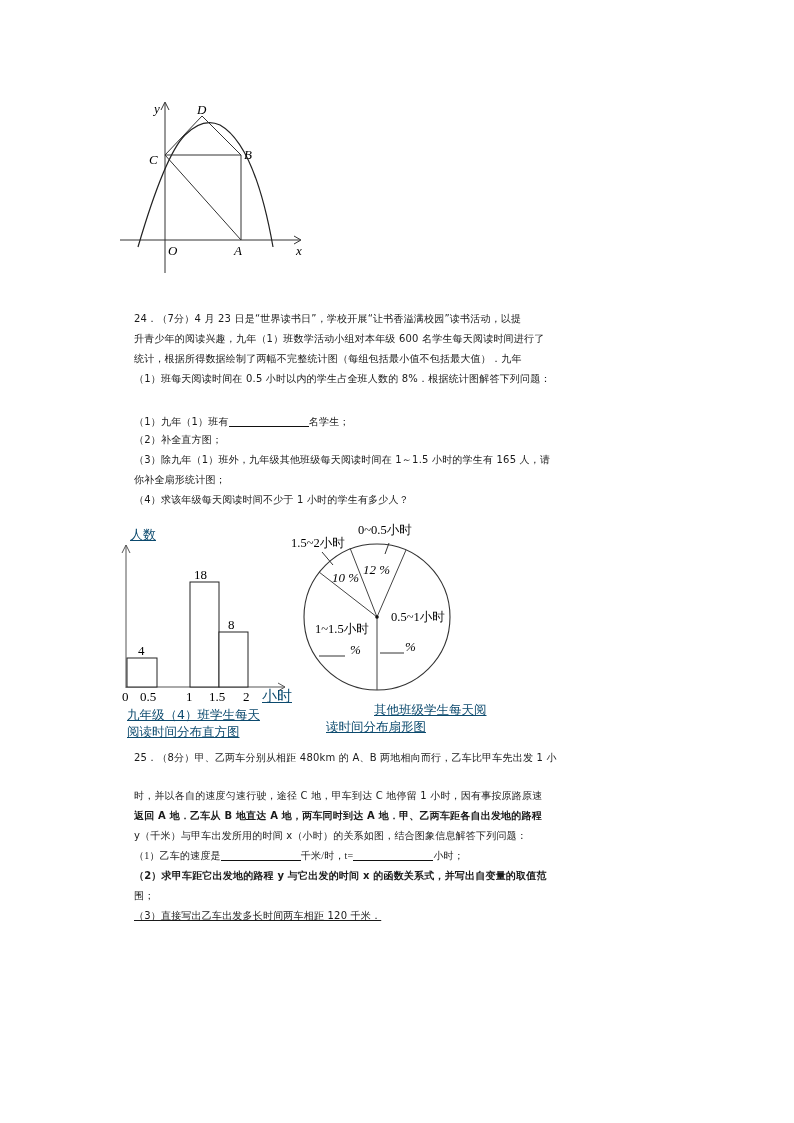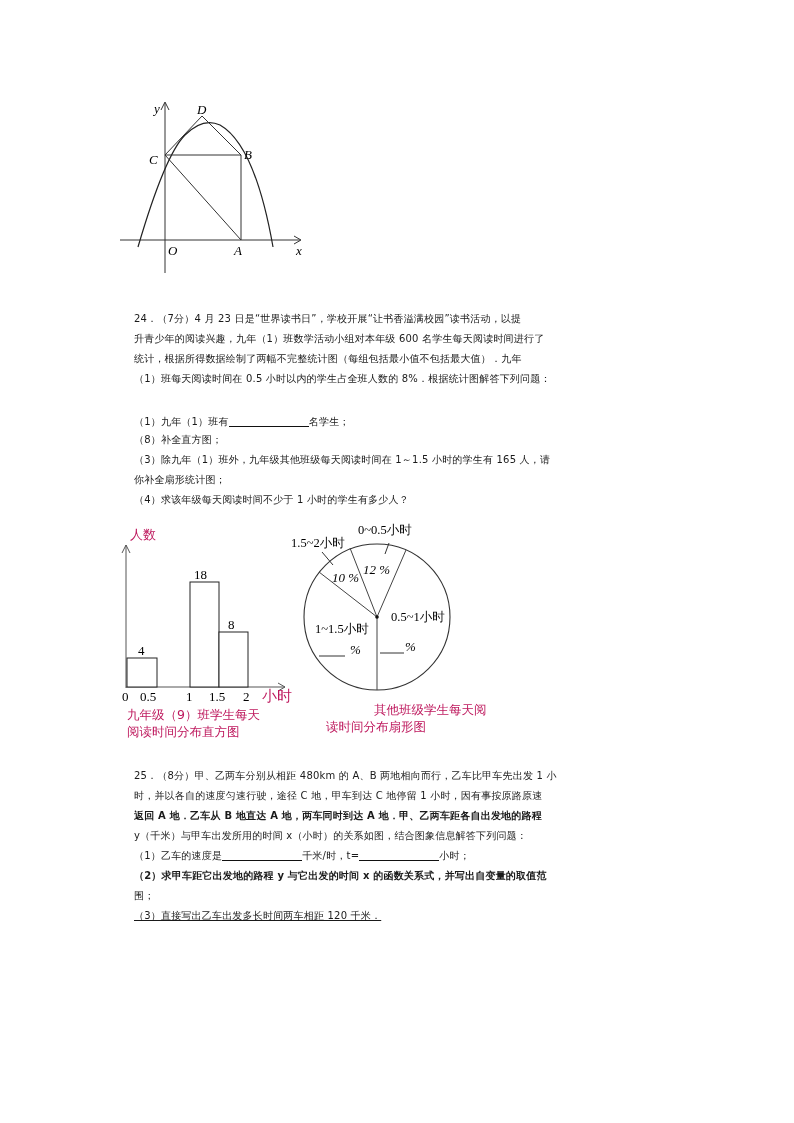--- a/index.html
+++ b/index.html
@@ -2,21 +2,21 @@
 <html><head>
 <meta charset="utf-8">
 <style>
   html, body { margin: 0; padding: 0; background: #ffffff; }
   body { width: 794px; height: 1123px; position: relative; overflow: hidden;
          font-family: "DejaVu Sans", sans-serif; color: #1a1a1a; }
   .abs { position: absolute; }
   .line { position: absolute; left: 118px; font-size: 10px; line-height: 20px; white-space: nowrap; letter-spacing: 0.2px; margin-left: 16px; }
   .blank { display: inline-block; border-bottom: 1px solid #111; height: 14px; vertical-align: -2px; }
   svg text { font-family: "Liberation Serif", serif; }
-  .cap { position: absolute; font-size: 12.5px; line-height: 17px; white-space: nowrap; color: #be185d; }
+  .cap { position: absolute; font-size: 12.5px; line-height: 17px; white-space: nowrap; color: #0c4a6e; text-decoration: underline; }
 </style>
 </head>
 <body>
 
 <svg class="abs" style="left:110px; top:95px;" width="200" height="180" viewBox="0 0 200 180">
 
   <line x1="10" y1="145" x2="190" y2="145" stroke="#333" stroke-width="1"></line>
   <polyline points="184,141 191,145 184,149" fill="none" stroke="#333" stroke-width="1"></polyline>
   <line x1="55" y1="178" x2="55" y2="8" stroke="#333" stroke-width="1"></line>
   <polyline points="51,15 55,7 59,15" fill="none" stroke="#333" stroke-width="1"></polyline>
@@ -41,21 +41,21 @@
 
 <div>
   <div class="line" style="top:309px;">24．（7分）4 月 23 日是“世界读书日”，学校开展“让书香溢满校园”读书活动，以提</div>
   <div class="line" style="top:329px;">升青少年的阅读兴趣，九年（1）班数学活动小组对本年级 600 名学生每天阅读时间进行了</div>
   <div class="line" style="top:349px;text-align:right;">统计，根据所得数据绘制了两幅不完整统计图（每组包括最小值不包括最大值）．九年</div>
   <div class="line" style="top:369px;">（1）班每天阅读时间在 0.5 小时以内的学生占全班人数的 8%．根据统计图解答下列问题：</div>
 
   <div class="line" style="top:412px;">
     <span>（1）九年（1）班有</span><span class="blank" style="width:80px;"></span><span>名学生；</span>
   </div>
-  <div class="line" style="top:430px;">（8）补全直方图；</div>
+  <div class="line" style="top:430px;">（2）补全直方图；</div>
   <div class="line" style="top:450px;">（3）除九年（1）班外，九年级其他班级每天阅读时间在 1～1.5 小时的学生有 165 人，请</div>
   <div class="line" style="top:470px;">你补全扇形统计图；</div>
   <div class="line" style="top:490px;">（4）求该年级每天阅读时间不少于 1 小时的学生有多少人？</div>
 </div>
 
 <svg class="abs" style="left:110px; top:525px;" width="190" height="180" viewBox="0 0 190 180">
 
   <line x1="16" y1="163" x2="16" y2="20" stroke="#555" stroke-width="1"></line>
   <polyline points="12,28 16,20 20,28" fill="none" stroke="#555" stroke-width="1"></polyline>
 
@@ -71,21 +71,21 @@
   <text x="118" y="104" font-size="13">8</text>
 
   <text x="12" y="176" font-size="13">0</text>
   <text x="30" y="176" font-size="13">0.5</text>
   <text x="76" y="176" font-size="13">1</text>
   <text x="99" y="176" font-size="13">1.5</text>
   <text x="133" y="176" font-size="13">2</text>
 </svg>
 <div class="cap" style="left:130px; top:526px; font-size:13px;">人数</div>
 <div class="cap" style="left:262px; top:688px; font-size:15px;">小时</div>
-<div class="cap" style="left:127px; top:706px;">九年级（9）班学生每天</div>
+<div class="cap" style="left:127px; top:706px;">九年级（4）班学生每天</div>
 <div class="cap" style="left:127px; top:723px;">阅读时间分布直方图</div>
 
 <svg class="abs" style="left:285px; top:520px;" width="190" height="180" viewBox="0 0 190 180">
   <circle cx="92" cy="97" r="73" fill="#fff" stroke="#333" stroke-width="1.1"></circle>
 
   <line x1="92" y1="97" x2="92" y2="170" stroke="#444" stroke-width="1"></line>
   <line x1="92" y1="97" x2="121" y2="30" stroke="#444" stroke-width="1"></line>
   <line x1="92" y1="97" x2="65" y2="28" stroke="#444" stroke-width="1"></line>
   <line x1="92" y1="97" x2="34" y2="52" stroke="#444" stroke-width="1"></line>
   <circle cx="92" cy="97" r="1.8" fill="#111"></circle>
@@ -102,24 +102,24 @@
   <text x="47" y="62" font-size="13" font-style="italic">10 %</text>
   <text x="106" y="101" font-size="12.5">0.5~1小时</text>
   <text x="30" y="113" font-size="12.5">1~1.5小时</text>
   <text x="65" y="134" font-size="13" font-style="italic">%</text>
   <text x="120" y="131" font-size="13" font-style="italic">%</text>
 </svg>
 <div class="cap" style="left:326px; top:701px;margin-left:48px;">其他班级学生每天阅</div>
 <div class="cap" style="left:326px; top:718px;">读时间分布扇形图</div>
 
 <div>
-  <div class="line" style="top:766px;">25．（8分）甲、乙两车分别从相距 480km 的 A、B 两地相向而行，乙车比甲车先出发 1 小</div>
+  <div class="line" style="top:748px;">25．（8分）甲、乙两车分别从相距 480km 的 A、B 两地相向而行，乙车比甲车先出发 1 小</div>
   <div class="line" style="top:786px;">时，并以各自的速度匀速行驶，途径 C 地，甲车到达 C 地停留 1 小时，因有事按原路原速</div>
   <div class="line" style="top:806px;font-weight:bold;">返回 A 地．乙车从 B 地直达 A 地，两车同时到达 A 地．甲、乙两车距各自出发地的路程</div>
   <div class="line" style="top:826px;">y（千米）与甲车出发所用的时间 x（小时）的关系如图，结合图象信息解答下列问题：</div>
 
-  <div class="line" style="top:846px;">
+  <div class="line" style="top:846px;font-family:Liberation Serif, serif;">
     <span>（1）乙车的速度是</span><span class="blank" style="width:80px;"></span><span>千米/时，t=</span><span class="blank" style="width:80px;"></span><span>小时；</span>
   </div>
   <div class="line" style="top:866px;font-weight:bold;">（2）求甲车距它出发地的路程 y 与它出发的时间 x 的函数关系式，并写出自变量的取值范</div>
   <div class="line" style="top:886px;">围；</div>
   <div class="line" style="top:906px;text-decoration:underline;">（3）直接写出乙车出发多长时间两车相距 120 千米．</div>
 </div>
 
 </body></html>

